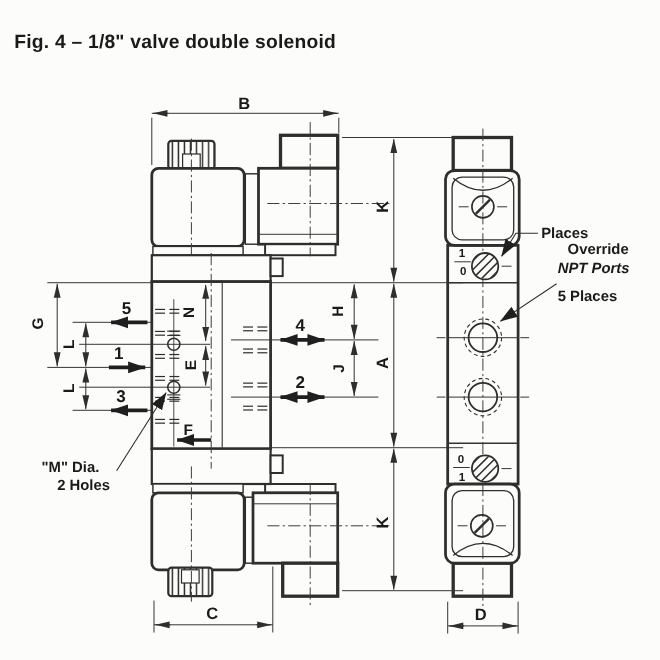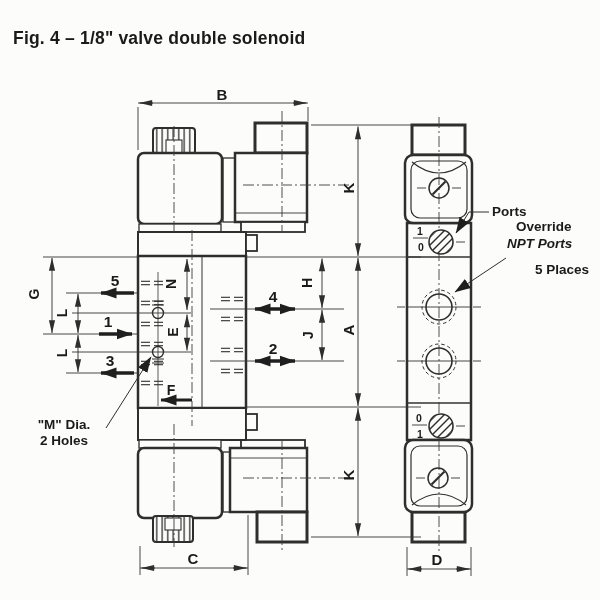--- a/index.html
+++ b/index.html
@@ -263,25 +263,25 @@
 <div class="lbl dim dimsm rot" style="left:296px;top:323px;">J</div>
 <div class="lbl dim dimsm" style="left:162px;top:378px;width:18px;">F</div>
 
 <div class="lbl port" style="left:107px;top:272px;">5</div>
 <div class="lbl port" style="left:100px;top:313px;">1</div>
 <div class="lbl port" style="left:102px;top:352px;">3</div>
 <div class="lbl port" style="left:265px;top:288px;">4</div>
 <div class="lbl port" style="left:265px;top:340px;">2</div>
 
 <div class="lbl note ctr" style="left:22px;top:418px;width:84px;">"M" Dia.</div>
-<div class="lbl note ctr" style="left:22px;top:434px;width:84px;">2 Holes</div>
-
-<div class="lbl note" style="left:492px;top:205px;">Ports</div>
+<div class="lbl note ctr" style="left:34px;top:434px;width:84px;">2 Holes</div>
+
+<div class="lbl note" style="left:492px;top:205px;">Places</div>
 <div class="lbl note" style="left:516px;top:220px;">Override</div>
 <div class="lbl note" style="left:507px;top:237px;font-style:italic;">NPT Ports</div>
-<div class="lbl note" style="left:507px;top:263px;margin-left:28px;">5 Places</div>
+<div class="lbl note" style="left:507px;top:263px;">5 Places</div>
 
 <div class="lbl ov" style="left:414px;top:225px;">1</div>
 <div class="lbl ov" style="left:415px;top:241px;">0</div>
 <div class="lbl ov" style="left:413px;top:412px;">0</div>
 <div class="lbl ov" style="left:414px;top:428px;">1</div>
 
 </div>
 
 </body></html>

